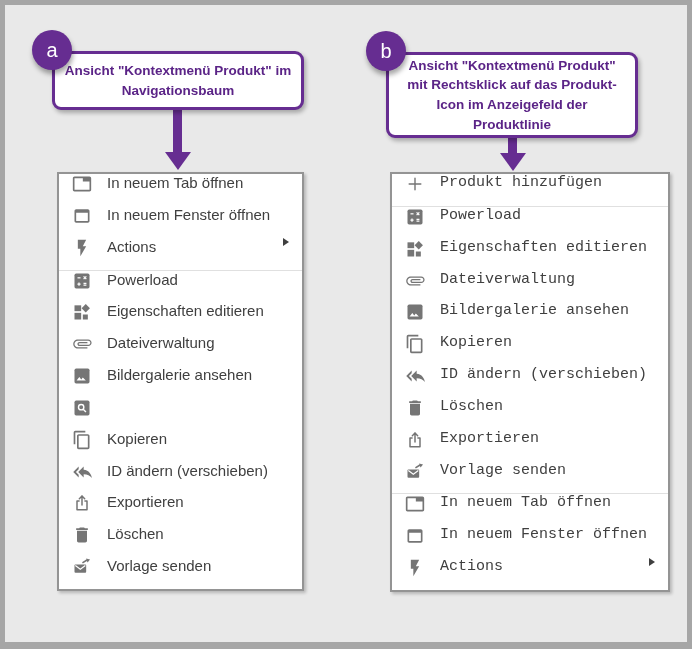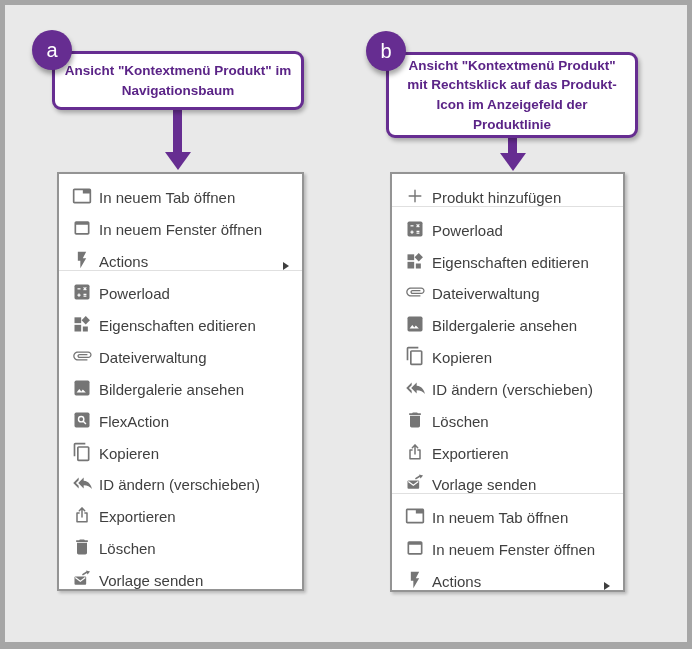--- a/index.html
+++ b/index.html
@@ -31,21 +31,21 @@
     position:absolute;width:0;height:0;z-index:1;
     border-left:13px solid transparent;border-right:13px solid transparent;
     border-top:18px solid #662d91;
   }
   
   .menu{
     position:absolute;background:#fff;border:2px solid #949494;box-sizing:border-box;
     box-shadow:2px 2px 3px rgba(0,0,0,.22);
   }
   .menu-item{
-    height:31.85px;display:flex;align-items:flex-end;gap:7px;
+    height:31.85px;display:flex;align-items:flex-start;gap:15px;
     padding:0 13px;font-size:15px;color:#3f3f3f;cursor:default;
   }
   .mi-icon{width:20px;height:20px;flex:0 0 20px;display:flex;align-items:center;justify-content:center;}
   .mi-icon svg{width:20px;height:20px;display:block;}
   .mi-label{flex:1;white-space:nowrap;}
   .submenu-arrow{
     width:0;height:0;margin-left:auto;
     border-top:4.5px solid transparent;border-bottom:4.5px solid transparent;
     border-left:6px solid #3f3f3f;
   }
@@ -136,21 +136,20 @@
       <span class="mi-label">Bildergalerie ansehen</span>
     </div>
     <div class="menu-item">
       <span class="mi-icon">
         <svg viewBox="0 0 24 24">
           <rect x="3" y="3" width="18" height="18" rx="2" fill="#757575"></rect>
           <circle cx="11" cy="11" r="3.2" fill="none" stroke="#fff" stroke-width="1.7"></circle>
           <path d="M13.4 13.4l3.3 3.3" stroke="#fff" stroke-width="1.7"></path>
         </svg>
       </span>
-      <span class="mi-label">FlexAction</span>
     </div>
     <div class="menu-item">
       <span class="mi-icon">
         <svg viewBox="0 0 24 24">
           <g fill="#757575">
             <path d="M16 1H4c-1.1 0-2 .9-2 2v14h2V3h12V1z"></path>
             <path d="M19 5H8c-1.1 0-2 .9-2 2v14c0 1.1.9 2 2 2h11c1.1 0 2-.9 2-2V7c0-1.1-.9-2-2-2zm0 16H8V7h11v14z"></path>
           </g>
         </svg>
       </span>
@@ -192,21 +191,21 @@
         <svg viewBox="0 0 24 24">
           <rect x="3" y="9" width="14" height="10" rx="1.2" fill="#757575"></rect>
           <path d="M4 10.3l6 4.3 6-4.3" stroke="#fff" stroke-width="1.4" fill="none"></path>
           <path d="M12.5 7L18 3.6" stroke="#757575" stroke-width="1.9" fill="none"></path>
           <path fill="#757575" d="M16.9 1.7l4.8 1.2-3.1 3.6z"></path>
         </svg>
       </span>
       <span class="mi-label">Vorlage senden</span>
     </div>
   </div>
-<div class="menu" style="left:390px;top:172px;width:235px;">
+<div class="menu" style="left:390px;top:172px;width:280px;font-family:Liberation Mono, monospace;">
     <div class="menu-item">
       <span class="mi-icon">
         <svg viewBox="0 0 24 24">
           <path d="M12 5v14M5 12h14" stroke="#757575" stroke-width="1.7" stroke-linecap="round" fill="none"></path>
         </svg>
       </span>
       <span class="mi-label">Produkt hinzufügen</span>
     </div>
     <div class="menu-sep"></div>
     <div class="menu-item">

